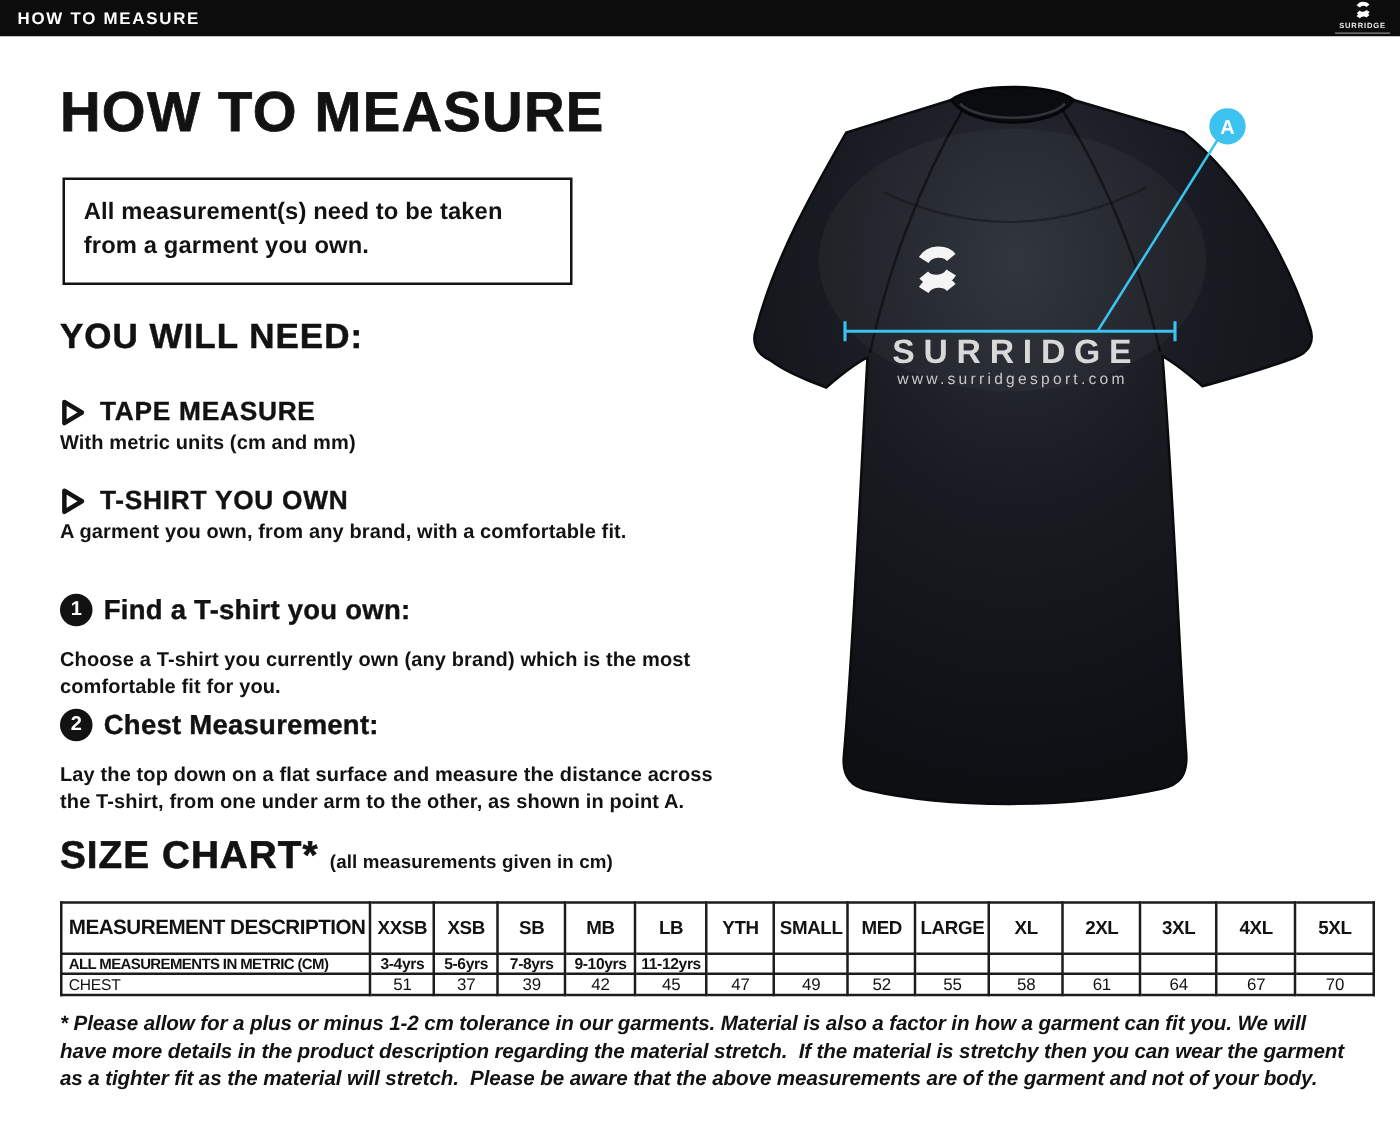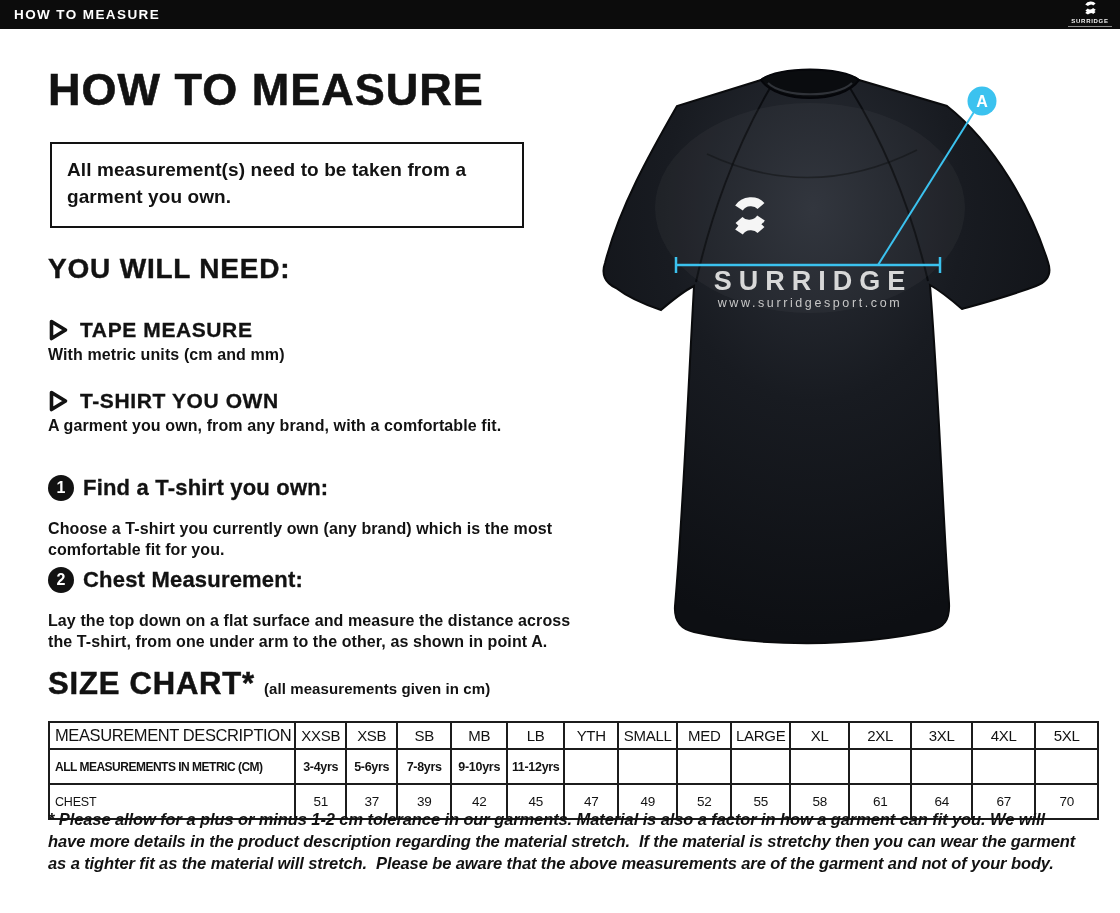--- a/index.html
+++ b/index.html
@@ -33,21 +33,21 @@
     width:44px; height:1px; background:#8a8a8a; margin-top:2px;
   }
 
   
   .page-title {
     position:absolute; left:48px; top:64px;
     font-size:45px; font-weight:900; letter-spacing:1px;
     -webkit-text-stroke:0.6px #121212;
   }
   .notice-box {
-    position:absolute; left:50px; top:142px; width:474px;
+    position:absolute; left:50px; top:142px; width:408px;
     border:2.5px solid #121212; padding:13px 15px 15px 15px;
   }
   .notice-text { font-size:19px; font-weight:bold; line-height:1.42; letter-spacing:0.1px; }
 
   .ywn-heading {
     position:absolute; left:48px; top:253px;
     font-size:28px; font-weight:900; letter-spacing:0.8px;
     -webkit-text-stroke:0.4px #121212;
   }
 
@@ -82,23 +82,23 @@
     font-size:15px; font-weight:bold; margin-left:9px; letter-spacing:0.1px;
   }
 
   
   .size-table-wrap { position:absolute; left:48px; top:721px; }
   table { border-collapse:collapse; table-layout:fixed; }
   th, td {
     border:2px solid #1c1c1c; text-align:center; white-space:nowrap;
     overflow:hidden; padding:0 3px;
   }
-  thead th { height:27px; font-size:15px; font-weight:normal; letter-spacing:-0.3px; }
+  thead th { height:41px; font-size:15px; font-weight:bold; letter-spacing:-0.3px; }
   thead th:first-child { text-align:left; font-size:16.5px; padding-left:5px; letter-spacing:-0.4px; }
-  tbody tr { height:35px; }
+  tbody tr { height:16px; }
   tbody td:first-child { text-align:left; padding-left:5px; }
   tr.metric-row td { font-size:12.5px; font-weight:bold; letter-spacing:-0.3px; }
   tr.metric-row td:first-child { font-size:12px; letter-spacing:-0.5px; }
   tr.chest-row td { font-size:13.5px; letter-spacing:-0.2px; }
   tr.chest-row td:first-child { font-size:12.5px; }
 
   .footnote {
     position:absolute; left:48px; top:809px; width:1034px;
     font-size:16.5px; font-weight:bold; font-style:italic;
     line-height:1.32; letter-spacing:-0.1px; white-space:pre-wrap;

